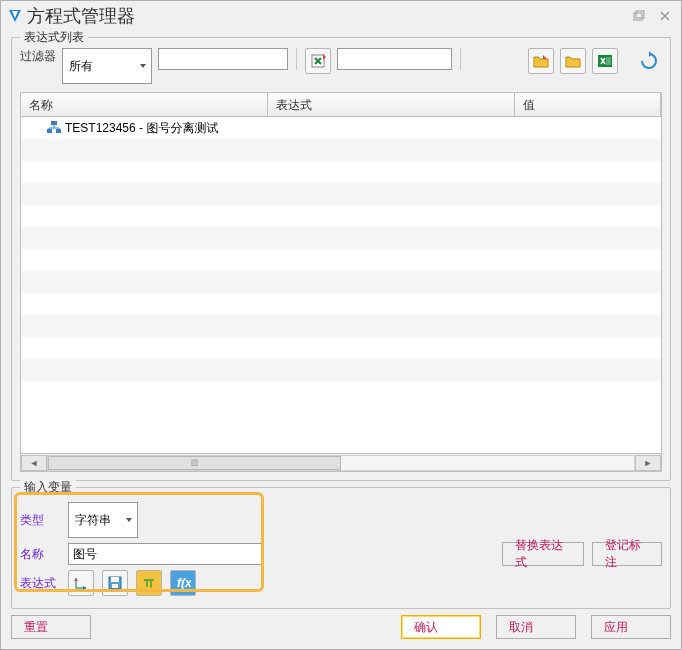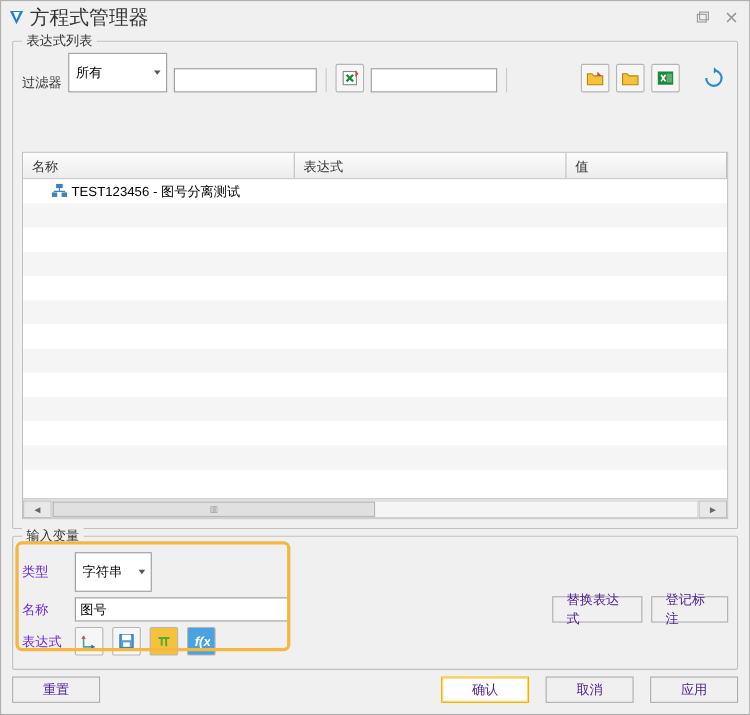--- a/index.html
+++ b/index.html
@@ -3,24 +3,24 @@
 <meta charset="utf-8">
 <style>
   * { box-sizing: border-box; font-family: "Microsoft YaHei", "Segoe UI", sans-serif; font-size: 12px; }
   body { margin: 0; background: #f0f0f0; width: 682px; height: 650px; overflow: hidden; }
   .window { width: 682px; height: 650px; background: #f0f0f0; border: 1px solid #b0b0b0; display: flex; flex-direction: column; }
   .titlebar { height: 30px; display: flex; align-items: center; padding: 0 6px; }
   .titlebar .title { flex: 1; padding-left: 4px; font-size: 18px; color: #333; }
   .titlebar .winbtn { width: 20px; height: 20px; margin-left: 6px; display: flex; align-items: center; justify-content: center; color: #999; }
   .app-icon { width: 16px; height: 16px; }
   .content { flex: 1; display: flex; flex-direction: column; padding: 0 10px 10px 10px; min-height: 0; }
-  .groupbox { border: 1px solid #c0c0c0; border-radius: 2px; position: relative; padding: 10px 8px 8px 8px; margin-top: 6px; gap: 46px; }
+  .groupbox { border: 1px solid #c0c0c0; border-radius: 2px; position: relative; padding: 10px 8px 8px 8px; margin-top: 6px; }
   .groupbox-title { position: absolute; top: -9px; left: 8px; background: #f0f0f0; padding: 0 4px; color: #333; }
   .group-list { flex: 1; display: flex; flex-direction: column; min-height: 0; }
-  .toolbar-row { display: flex; align-items: flex-end; gap: 6px; margin-bottom: 8px; }
+  .toolbar-row { display: flex; align-items: flex-start; gap: 6px; margin-bottom: 8px; }
   .label { color: #333; }
   .combo { height: 36px; border: 1px solid #999; background: #fff; display: flex; align-items: center; padding: 0 4px 0 6px; position: relative; }
   .combo .arrow { margin-left: auto; }
   .textinput { height: 22px; border: 1px solid #999; background: #fff; padding: 0 4px; outline: none; width: 100%; }
   .iconbtn { width: 26px; height: 26px; border: 1px solid #b5b5b5; background: #f6f6f6; display: flex; align-items: center; justify-content: center; border-radius: 2px; }
   .sep { width: 1px; height: 22px; background: #c8c8c8; margin: 0 2px; }
   .spacer { flex: 1; }
   .table-wrap { flex: 1; border: 1px solid #c0c0c0; background: #fff; display: flex; flex-direction: column; min-height: 0; }
   .thead { display: flex; height: 24px; background: linear-gradient(#fdfdfd,#ececec); border-bottom: 1px solid #c0c0c0; }
   .th { border-right: 1px solid #c0c0c0; padding: 4px 8px; color: #333; }
@@ -31,21 +31,21 @@
   .td { padding: 0 8px; border-right: 1px solid transparent; display: flex; align-items: center; gap: 4px; }
   .col-name { width: 247px; }
   .col-expr { width: 247px; }
   .col-val { flex: 1; }
   .hscroll { height: 18px; border-top: 1px solid #c0c0c0; background: #f0f0f0; display: flex; align-items: center; }
   .hscroll .btn { width: 18px; height: 16px; background: #e8e8e8; border: 1px solid #c0c0c0; display: flex; align-items: center; justify-content: center; color: #666; font-size: 9px; }
   .hscroll .track { flex: 1; height: 16px; background: #f5f5f5; border: 1px solid #d0d0d0; position: relative; margin: 0 0px; }
   .hscroll .thumb { position: absolute; left: 0; top: 0; height: 14px; width: 50%; background: #e0e0e0; border: 1px solid #b8b8b8; display:flex; align-items:center; justify-content:center; color:#999; font-size:8px;}
   .form-row { display: flex; align-items: center; gap: 8px; margin: 4px 0; }
   .form-lbl { width: 40px; color: #6d28d9; }
-  .btn { height: 24px; padding: 0 12px; border: 1px solid #adadad; background: #f0f0f0; display: flex; align-items: center; justify-content: center; color: #4c1d95; }
+  .btn { height: 24px; padding: 0 12px; border: 1px solid #adadad; background: #f0f0f0; display: flex; align-items: center; color: #be185d; }
   .btn.primary { background: #fff; border: 1px solid #f0b000; box-shadow: 0 0 0 1px #ffd966 inset; }
   .highlight-box { position: absolute; border: 3px solid #f5b642; border-radius: 6px; pointer-events: none; }
   .footer { display: flex; gap: 15px; padding: 6px 0 0 0; }
   svg { display: block; }
   .tree-icon { width:14px; height:14px; }
 </style>
 </head>
 <body>
 
 <div class="window">

